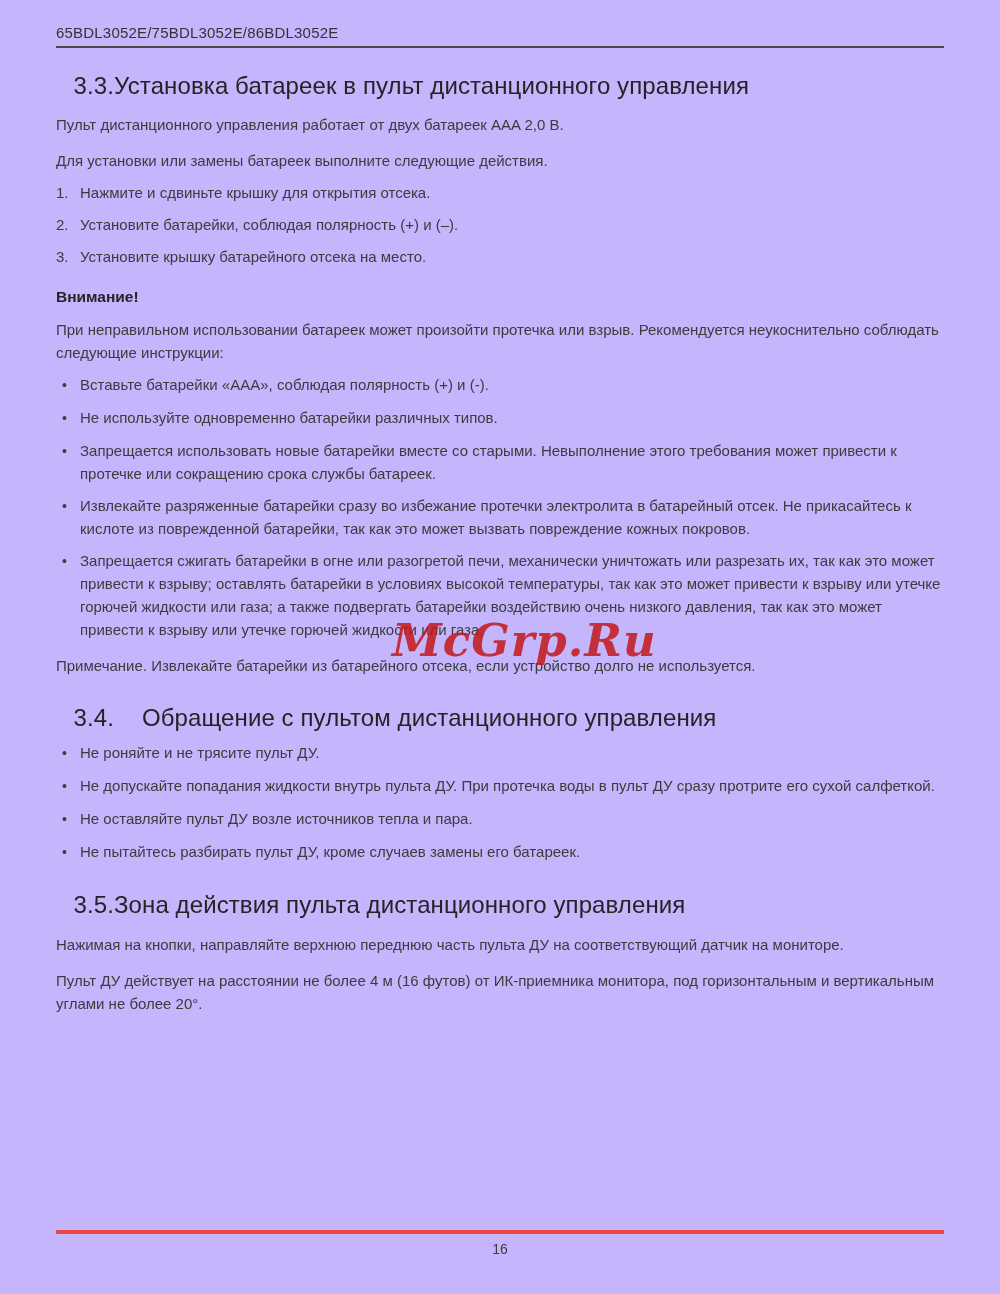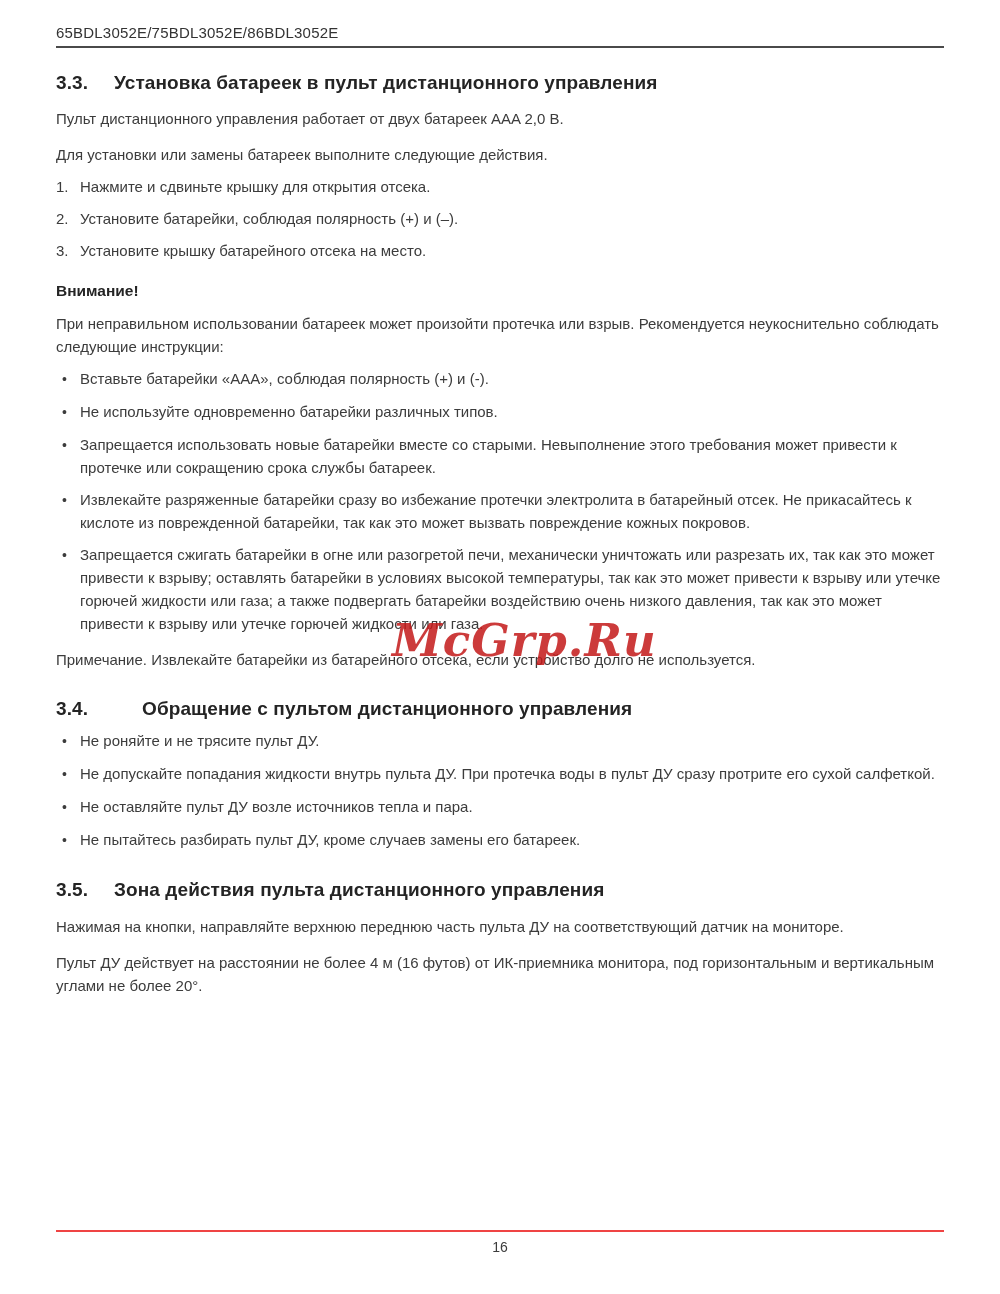--- a/index.html
+++ b/index.html
@@ -1,31 +1,31 @@
 <!DOCTYPE html>
 <html lang="ru"><head>
 <meta charset="utf-8">
 <style>
   html,body{margin:0;padding:0;background:#e9e9e9;}
   .page{
     position:relative;
     width:1000px;height:1294px;
     margin:0 auto;
-    background:#ffffff;
+    background:#c4b5fd;
     font-family:"Liberation Sans","DejaVu Sans",sans-serif;
     color:#3c3c3c;
     overflow:hidden;
     box-sizing:border-box;
     padding:24px 56px 0 56px;
   }
   
   .hdr{font-size:15px;color:#333;letter-spacing:.2px;}
   .hdr-rule{border:none;border-top:2px solid #4a4a4a;margin:5px 0 0 0;}
   
-  .sec-h{display:flex;margin:24px 0 0 0;font-size:19px;font-weight:700;color:#242424;letter-spacing:.1px;}
+  .sec-h{display:flex;margin:24px 0 0 0;font-size:24px;font-weight:400;color:#242424;letter-spacing:.1px;text-align:right;}
   .sec-h .num{flex:0 0 58px;}
   
   p.body, .li-text{font-size:15px;line-height:23px;color:#3c3c3c;}
   p.body{margin:13px 0 0 0;}
   p.tight{margin:12px 0 0 0;}
   
   .olist,.ulist{margin:0;padding:0;list-style:none;}
   .olist li,.ulist li{display:flex;margin-top:9px;}
   .olist .n{flex:0 0 24px;font-size:15px;line-height:23px;}
   .ulist .b{flex:0 0 24px;font-size:15px;line-height:23px;padding-left:6px;box-sizing:border-box;}
@@ -45,21 +45,21 @@
     position:absolute;left:392px;top:616px;
     font-family:"DejaVu Serif","Liberation Serif",serif;
     font-style:italic;font-weight:600;
     font-size:45px;line-height:1.1;
     color:rgba(195,25,25,0.85);
     letter-spacing:1px;
     pointer-events:none;
     white-space:nowrap;
   }
   
-  .footer{position:absolute;left:56px;right:56px;top:1230px;border-top:2px solid #ef4444;text-align:center;}
+  .footer{position:absolute;left:56px;right:56px;top:1230px;border-top:4px solid #ef4444;text-align:center;}
   .page-num{display:inline-block;margin-top:7px;font-size:14px;color:#3c3c3c;}
 </style>
 </head>
 <body>
 
 <div class="page">
 
   <div class="hdr">65BDL3052E/75BDL3052E/86BDL3052E</div>
   <hr class="hdr-rule">
 

